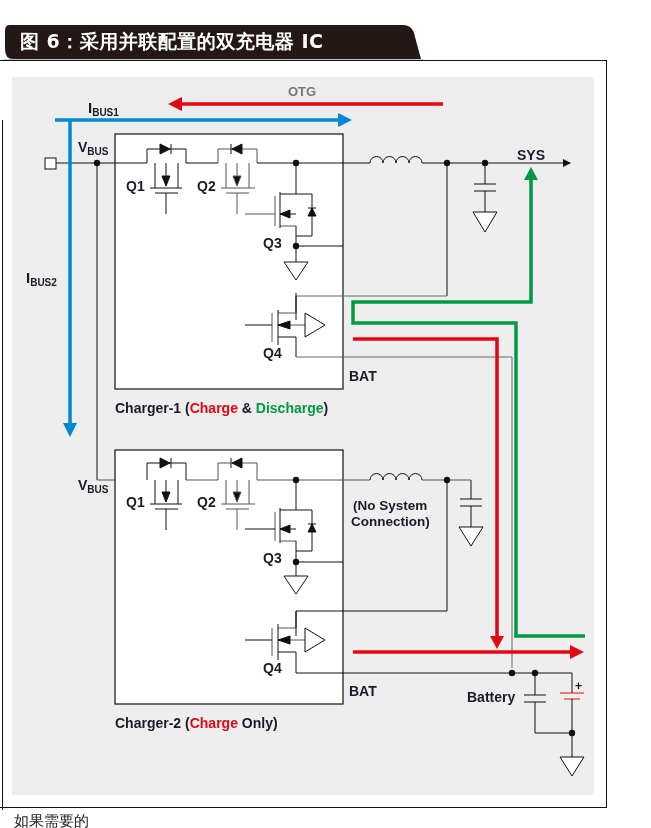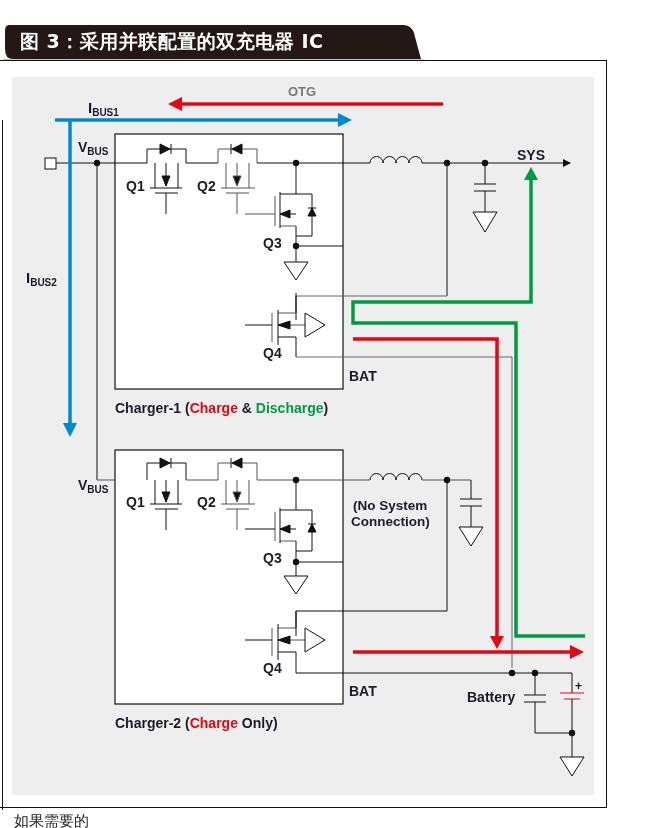--- a/index.html
+++ b/index.html
@@ -16,21 +16,21 @@
                  font-family:"DejaVu Sans", sans-serif; }
   .lbl { font-family:"Liberation Sans", sans-serif; font-weight:bold; fill:#1a1a2a; }
 </style>
 </head>
 <body>
 
 <svg id="title-bar" viewBox="0 0 420 38" width="420" height="38">
   <path d="M6,2 L400,2 Q410,2 412,14 L418,36 L10,36 Q2,36 2,26 L2,8 Q2,2 6,2 Z" fill="#231815"></path>
   <line x1="0" y1="37" x2="420" y2="37" stroke="#888" stroke-width="1"></line>
 </svg>
-<div id="title-text">图 3：采用并联配置的双充电器 IC</div>
+<div id="title-text">图 6：采用并联配置的双充电器 IC</div>
 
 <div id="frame"></div>
 <div id="left-stub"></div>
 
 <svg id="diagram" width="651" height="828" viewBox="0 0 651 828">
   <defs>
     <marker id="arrBlue" markerWidth="4" markerHeight="4" refX="2" refY="2" orient="auto" markerUnits="strokeWidth">
       <path d="M0,0 L4,2 L0,4 Z" fill="#0088d1"></path>
     </marker>
     <marker id="arrRed" markerWidth="4" markerHeight="4" refX="2" refY="2" orient="auto" markerUnits="strokeWidth">

